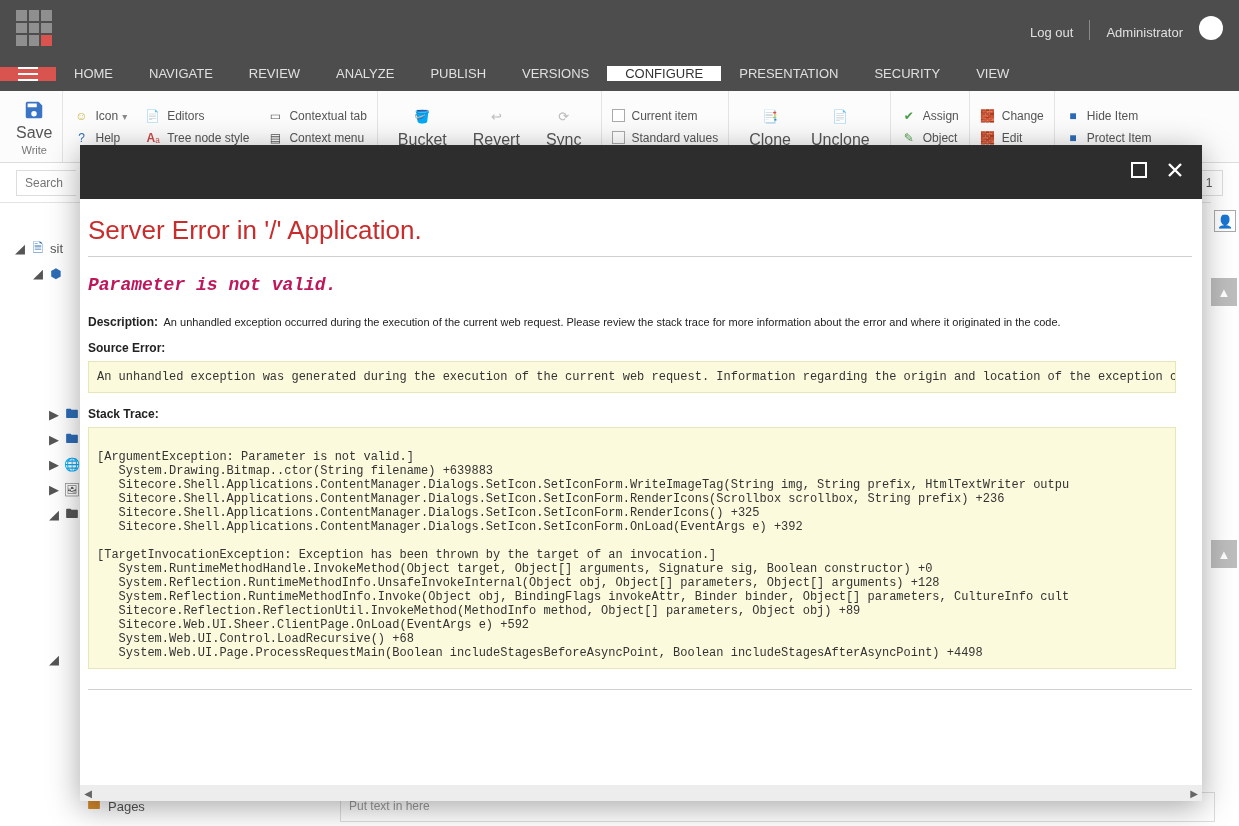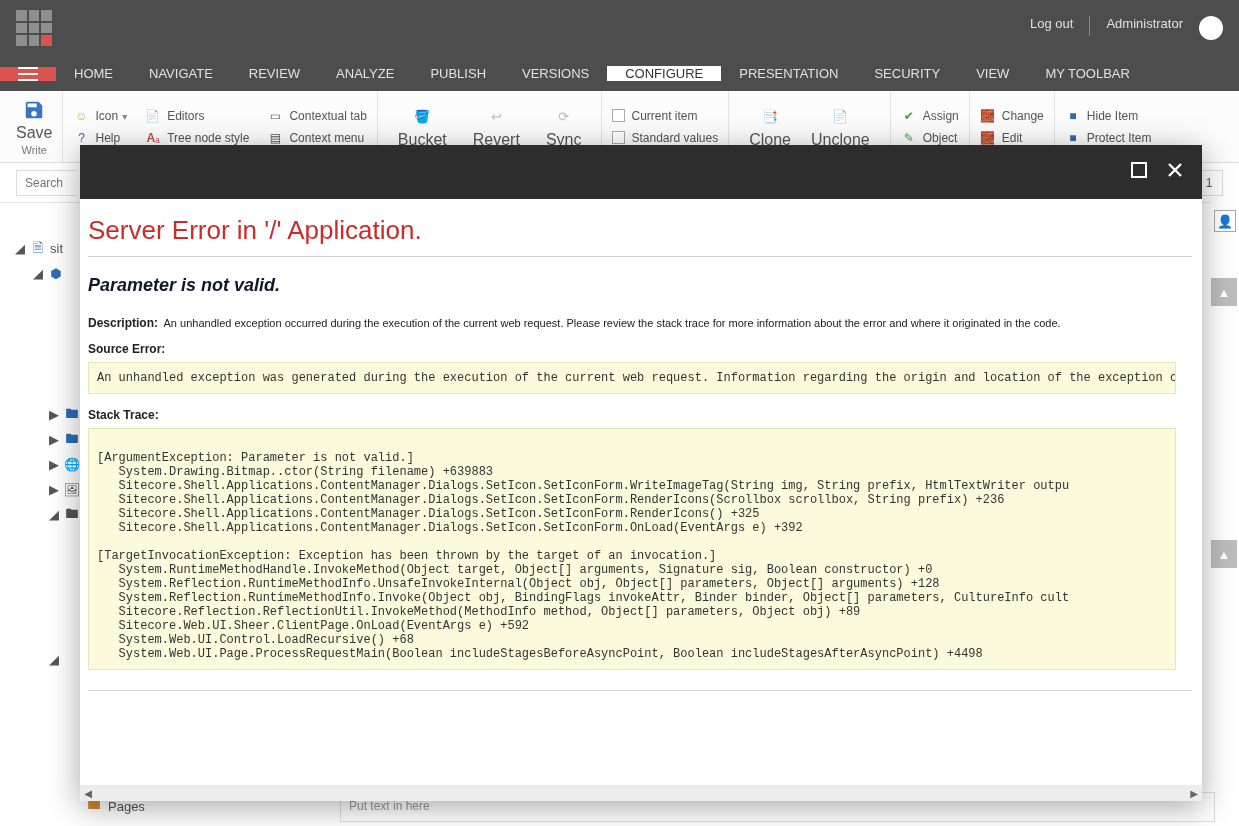--- a/index.html
+++ b/index.html
@@ -25,21 +25,21 @@
   .logo-grid {
     width: 36px; height: 36px;
     display: grid;
     grid-template-columns: repeat(3,1fr);
     grid-template-rows: repeat(3,1fr);
     gap: 2px;
   }
   .logo-grid div { background: #8f8f8f; }
   .logo-grid div.red { background: #d9534f; }
   .topbar .spacer { flex: 1; }
-  .topbar .right { display: flex; align-items: flex-start; gap: 16px; font-size: 13px; }
+  .topbar .right { display: flex; align-items: flex-end; gap: 16px; font-size: 13px; }
   .topbar .divider { width: 1px; height: 20px; background: #888; }
   .avatar-circle {
     width: 24px; height: 24px; border-radius: 50%; background: #fff;
   }
   
   .main-nav {
     height: 35px;
     background: #4d4d4d;
     display: flex;
     align-items: center;
@@ -217,25 +217,25 @@
     color: #c82c2c;
     font-weight: normal;
     margin: 4px 0 10px 0;
   }
   hr.thinline {
     border: none;
     border-top: 1px solid #d0d0d0;
     margin: 4px 0 18px 0;
   }
   .error-subtitle {
-    font-family: Liberation Sans, sans-serif;
+    font-family: Liberation Mono, monospace;
     font-size: 18px;
     font-style: italic;
     font-weight: bold;
-    color: #0f172a;
+    color: #be185d;
     margin-bottom: 20px;
   }
   .error-kv {
     font-family: Arial, sans-serif;
     font-size: 11px;
     color: #222;
     margin-bottom: 12px;
   }
   .error-kv b { font-weight:bold; font-size: 12px;}
   .error-kv span.val { font-size:11px; }
@@ -318,21 +318,20 @@
   <div class="tab">HOME</div>
   <div class="tab">NAVIGATE</div>
   <div class="tab">REVIEW</div>
   <div class="tab">ANALYZE</div>
   <div class="tab">PUBLISH</div>
   <div class="tab">VERSIONS</div>
   <div class="tab active">CONFIGURE</div>
   <div class="tab">PRESENTATION</div>
   <div class="tab">SECURITY</div>
   <div class="tab">VIEW</div>
-  <div class="tab">MY TOOLBAR</div>
 </div>
 
 <div class="ribbon">
   <div class="ribbon-big">
     <span class="big-icon c-blue">
       <svg width="22" height="22" viewBox="0 0 24 24">
           <path fill="#3a74c4" d="M17 3H5a2 2 0 0 0-2 2v14a2 2 0 0 0 2 2h14a2 2 0 0 0 2-2V7l-4-4zm-5 16a3 3 0 1 1 0-6 3 3 0 0 1 0 6zm3-10H5V5h10v4z"></path>
         </svg>
     </span>
     <span class="big-label">Save</span>

